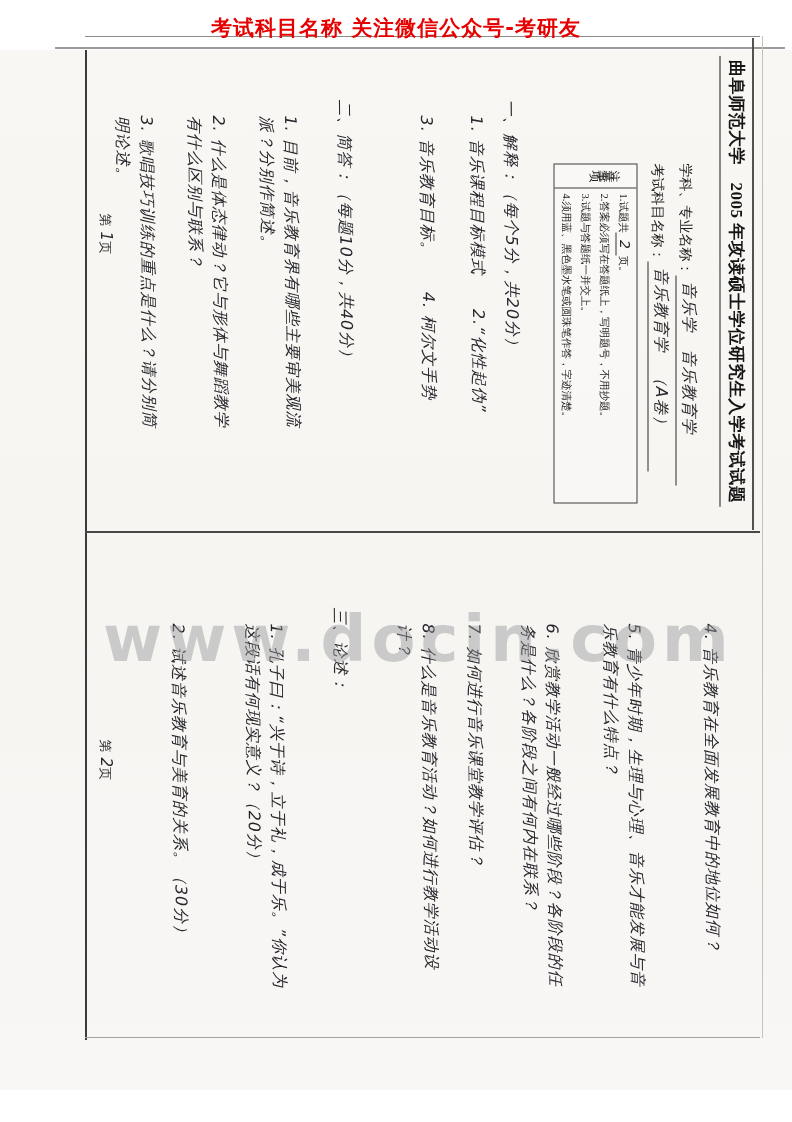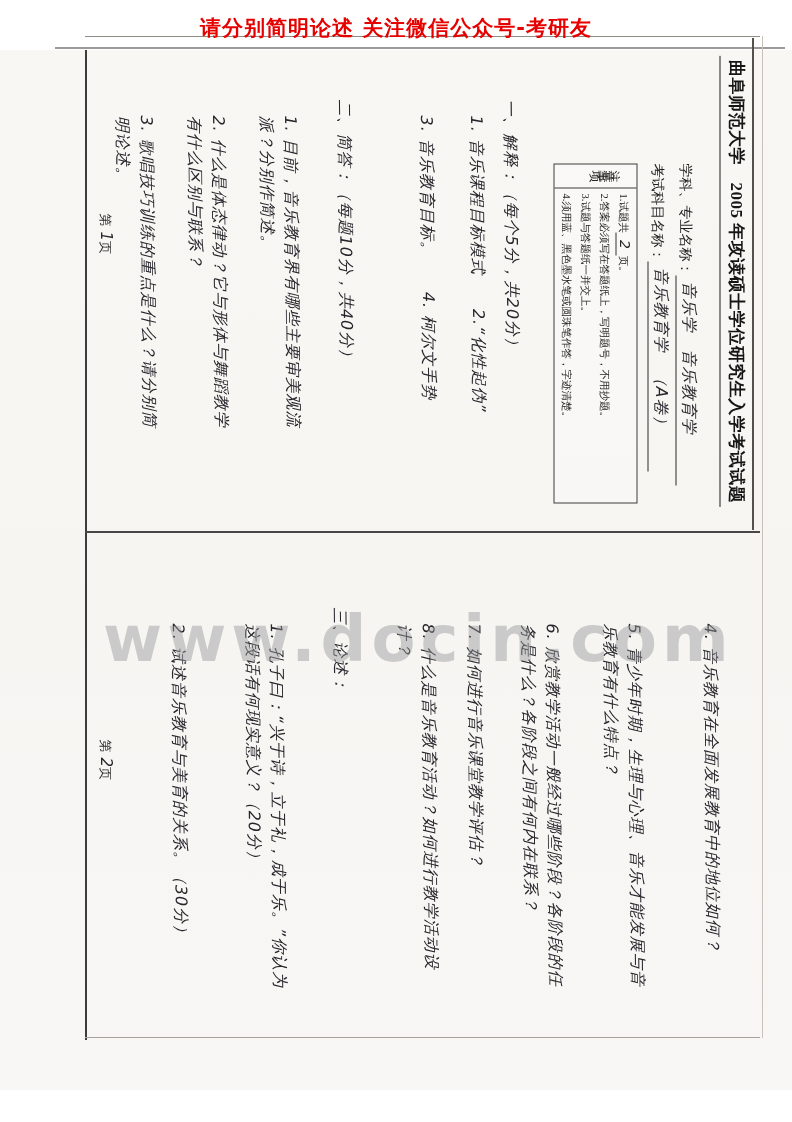--- a/index.html
+++ b/index.html
@@ -92,21 +92,21 @@
   
   .wm{
     position:absolute;left:103px;top:552px;z-index:5;pointer-events:none;
     font-family:"DejaVu Sans",sans-serif;font-weight:bold;font-size:64px;
     letter-spacing:5px;color:rgba(150,150,152,0.45);
   }
 </style>
 </head>
 <body>
 
-<div class="promo">请分别简明论述 关注微信公众号-考研友</div>
+<div class="promo">考试科目名称 关注微信公众号-考研友</div>
 <div class="promo-rule"></div>
 
 <div class="scan">
 
   <div class="ln ln-top"></div>
   <div class="ln ln-left"></div>
   <div class="ln ln-right-frame"></div>
   <div class="ln ln-paper-edge"></div>
   <div class="ln ln-divider"></div>
   <div class="ln ln-bottom"></div>

